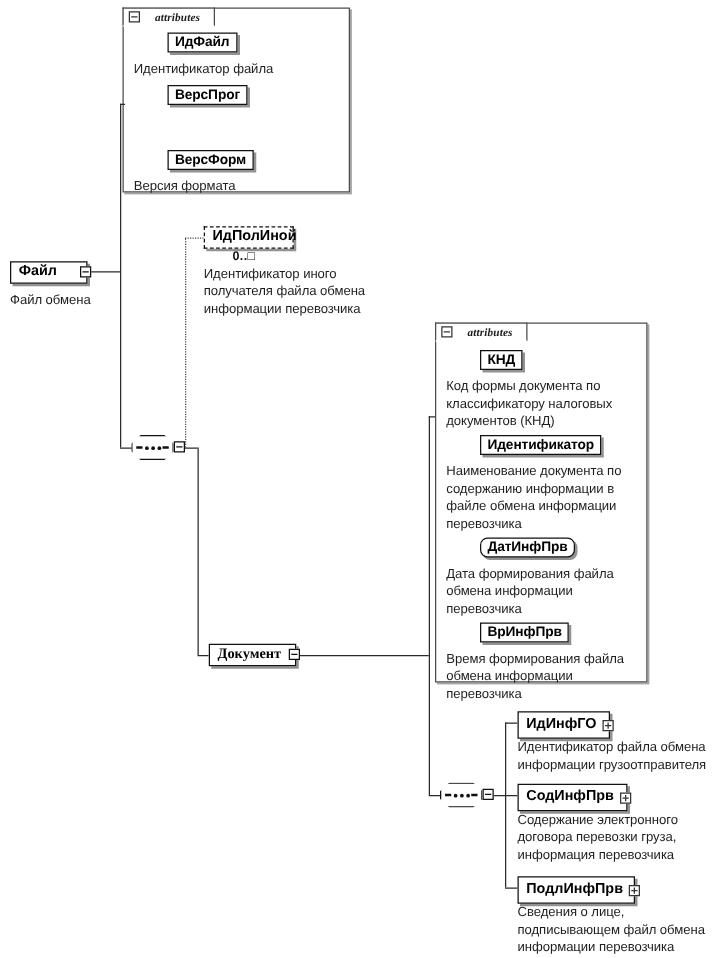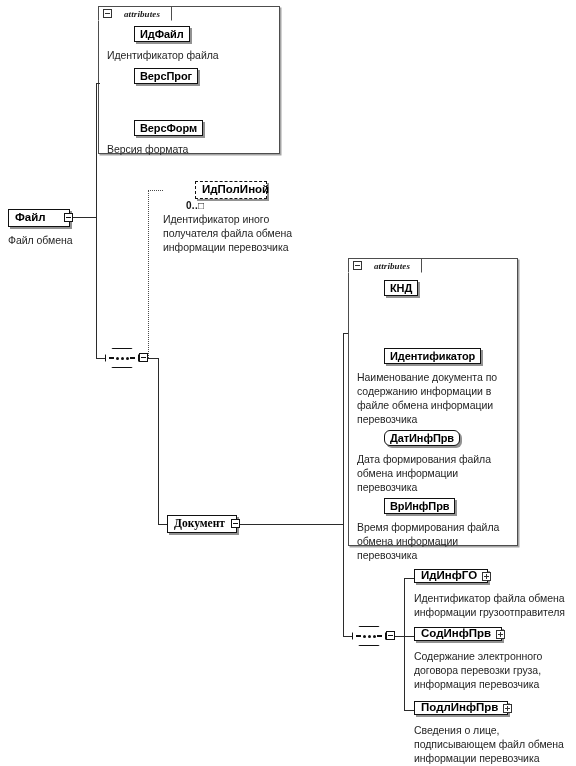--- a/index.html
+++ b/index.html
@@ -173,21 +173,21 @@
   .elembox.optional {
     border: 1.5px dashed #111;
   }
 
   
   .leafbox {
     position: absolute;
     border: 1.5px solid #111;
     background: #fff;
     box-sizing: border-box;
-    height: 14px;
+    height: 22px;
     display: flex;
     align-items: center;
     padding: 0 4px 0 6px;
     gap: 5px;
     box-shadow: 2px 2px 0 rgba(110,110,110,0.75);
     white-space: nowrap;
   }
   .leafbox span.nm {
     font-size: 11.5px;
     font-weight: bold;
@@ -319,21 +319,21 @@
   </div>
 
   <div class="hline" style="left:148px; top:358px; width:10px;"></div>
 
   <div class="vline-dot" style="left:148px; top:190px; height:168px;"></div>
   <div class="hline-dot" style="left:148px; top:190px; width:15px;"></div>
 
   <div class="vline" style="left:158px; top:358px; height:166px;"></div>
   <div class="hline" style="left:158px; top:524px; width:9px;"></div>
 
-  <div class="elembox optional" style="left:163px; top:181px; width:72px;margin-left:32px;">
+  <div class="elembox optional" style="left:163px; top:181px; width:72px;">
     <span class="nm">ИдПолИной</span>
   </div>
   <div class="card" style="left:186px; top:200px;">0..□</div>
   <div class="desc" style="left:163px; top:212px; width:145px;">Идентификатор иного
 получателя файла обмена
 информации перевозчика</div>
 
   <div class="elembox" style="left:167px; top:515px; width:70px;font-family:Liberation Serif, serif;">
     <span class="nm">Документ</span>
   </div>
@@ -349,20 +349,23 @@
   <div class="attrbox" style="left:348px; top:258px; width:170px; height:288px;">
     <div class="attrbox-tab" style="width:74px;">
       <span class="minusbox"></span>
       <span class="tablabel">attributes</span>
     </div>
   </div>
 
   <div class="chip" style="left:357px; top:280px;">
     <span class="nm">КНД</span>
   </div>
+  <div class="desc" style="left:357px; top:302px; width:160px;">Код формы документа по
+классификатору налоговых
+документов (КНД)</div>
 
   <div class="chip" style="left:357px; top:348px;">
     <span class="nm">Идентификатор</span>
   </div>
   <div class="desc" style="left:357px; top:370px; width:160px;">Наименование документа по
 содержанию информации в
 файле обмена информации
 перевозчика</div>
 
   <div class="chip" style="left:357px; top:430px;border-radius:6px;">

